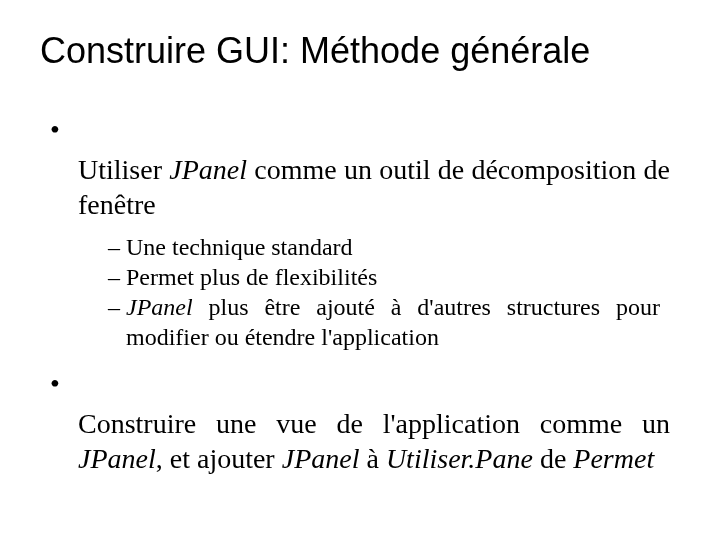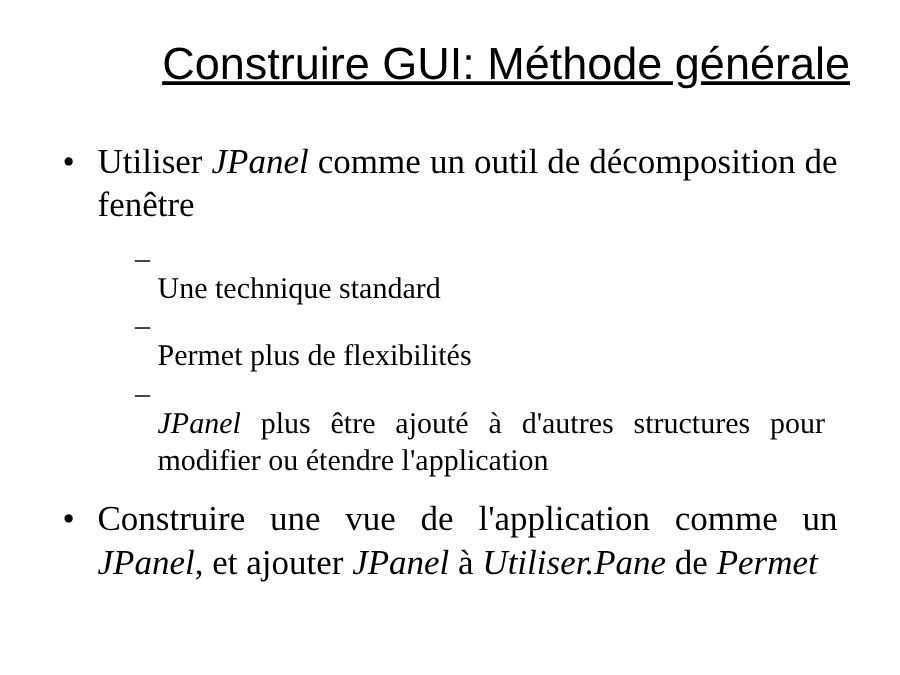--- a/index.html
+++ b/index.html
@@ -14,62 +14,61 @@
   .slide {
     box-sizing: border-box;
     width: 720px;
     height: 540px;
     padding: 20px 40px 30px 40px;
   }
   .title {
     font-family: Arial, Helvetica, sans-serif;
     font-size: 36px;
     font-weight: 400;
-    text-align: right;
+    text-align: left;
     margin: 10px 0 40px 0;
     letter-spacing: 0px;
-    text-decoration: underline;
   }
   ul.level1 {
     list-style: none;
     margin: 0;
     padding: 0 10px 0 10px;
   }
   ul.level1 > li {
     font-size: 28px;
     line-height: 1.25;
     margin-bottom: 10px;
     text-align: justify;
     display: flex;
   }
   ul.level1 > li > .bullet {
     flex: 0 0 auto;
     width: 28px;
   }
   ul.level1 > li > .content {
     flex: 1 1 auto;
+    margin-top: 40px;
   }
   ul.level2 {
     list-style: none;
     margin: 4px 0 14px 0;
     padding: 0 10px 0 58px;
   }
   ul.level2 > li {
     font-size: 24px;
     line-height: 1.25;
     text-align: justify;
     display: flex;
   }
   ul.level2 > li > .dash {
     flex: 0 0 auto;
     width: 18px;
   }
   ul.level2 > li > .content {
     flex: 1 1 auto;
-    margin-top: 24px;
   }
   .italic { font-style: italic; }
 </style>
 </head>
 <body>
 
 <div class="slide">
   <div class="title">Construire GUI: Méthode générale</div>
   <ul class="level1" id="level1">
       <li>

